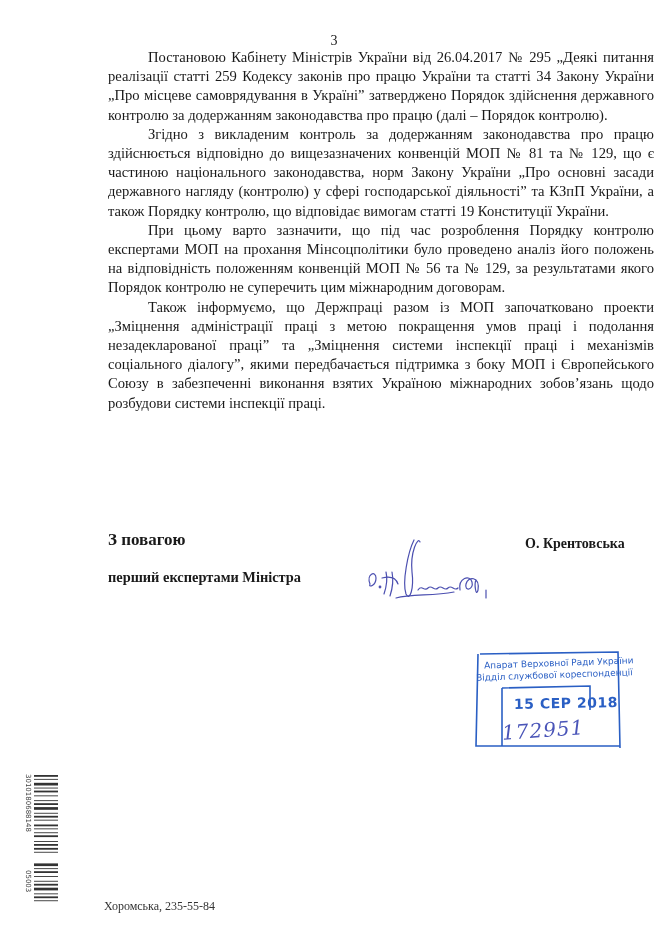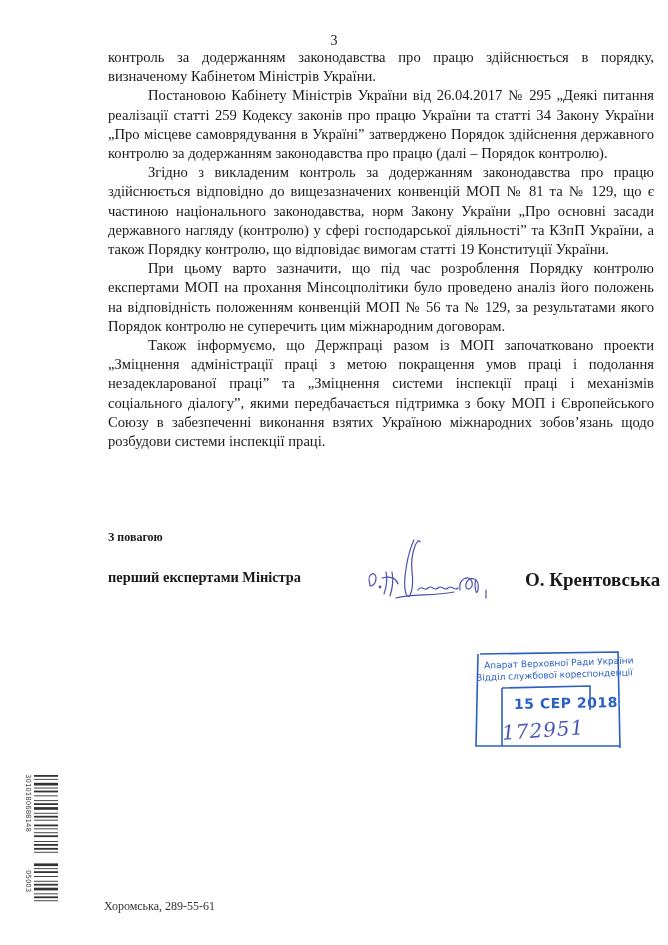--- a/index.html
+++ b/index.html
@@ -1,42 +1,41 @@
 <!DOCTYPE html>
 <html><head>
   <meta charset="utf-8">
   <style>
     html, body { margin: 0; padding: 0; background: #ffffff; }
     body { width: 668px; height: 945px; position: relative; overflow: hidden; font-family: "Liberation Serif", serif; color: #1a1a1a; }
     .page-number { position: absolute; top: 33px; left: 0; width: 668px; text-align: center; font-size: 14px; }
     .body-text { position: absolute; left: 108px; top: 48px; width: 546px; font-size: 14.6px; line-height: 19.2px; text-align: justify; }
     .body-text p { margin: 0; text-indent: 40px; }
     .body-text p.first { text-indent: 0; }
-    .regards { position: absolute; left: 108px; top: 530px; font-size: 12px; font-weight: bold; }
+    .regards { position: absolute; left: 108px; top: 530px; font-size: 17px; font-weight: bold; }
     .position { position: absolute; left: 108px; top: 569px; font-size: 14.4px; font-weight: bold; }
-    .signer { position: absolute; left: 525px; top: 569px; font-size: 19px; font-weight: bold; }
+    .signer { position: absolute; left: 525px; top: 536px; font-size: 14px; font-weight: bold; }
     .signature { position: absolute; left: 362px; top: 532px; width: 150px; height: 75px; }
     .stamp { position: absolute; left: 472px; top: 650px; width: 150px; height: 98px; }
     .stamp-line1, .stamp-line2 { position: absolute; font-family: "DejaVu Sans", sans-serif; font-size: 9px; color: #2a5fc4; white-space: nowrap; }
     .stamp-line1 { left: 12px; top: 8px; transform: rotate(-2deg); }
     .stamp-line2 { left: 4px; top: 20px; transform: rotate(-2deg); }
     .stamp-date { position: absolute; left: 42px; top: 45px; font-family: "DejaVu Sans", sans-serif; font-size: 14px; font-weight: bold; color: #2a5fc4; letter-spacing: 0.5px; transform: rotate(-1deg); }
     .stamp-number { position: absolute; left: 30px; top: 68px; font-family: "DejaVu Serif", serif; font-style: italic; font-size: 20px; color: #4a55b8; letter-spacing: 1px; transform: rotate(-4deg); }
     .barcode { position: absolute; left: 32px; top: 775px; width: 30px; height: 130px; }
     .barcode-digits { position: absolute; left: 22px; top: 774px; width: 10px; font-family: "DejaVu Sans", sans-serif; font-size: 7px; color: #444; writing-mode: vertical-rl; }
     .barcode-digits2 { position: absolute; left: 22px; top: 870px; width: 10px; font-family: "DejaVu Sans", sans-serif; font-size: 7px; color: #444; writing-mode: vertical-rl; }
     .footer { position: absolute; left: 104px; top: 899px; font-size: 12px; color: #333; }
   </style>
 </head>
 <body>
 
 <div class="page-number">3</div>
 
 <div class="body-text">
-  <p class="first">контроль за додержанням законодавства про працю здійснюється в порядку, визначеному Кабінетом Міністрів України.</p>
   <p>Постановою Кабінету Міністрів України від 26.04.2017 № 295 „Деякі питання реалізації статті 259 Кодексу законів про працю України та статті 34 Закону України „Про місцеве самоврядування в Україні” затверджено Порядок здійснення державного контролю за додержанням законодавства про працю (далі – Порядок контролю).</p>
   <p>Згідно з викладеним контроль за додержанням законодавства про працю здійснюється відповідно до вищезазначених конвенцій МОП № 81 та № 129, що є частиною національного законодавства, норм Закону України „Про основні засади державного нагляду (контролю) у сфері господарської діяльності” та КЗпП України, а також Порядку контролю, що відповідає вимогам статті 19 Конституції України.</p>
   <p>При цьому варто зазначити, що під час розроблення Порядку контролю експертами МОП на прохання Мінсоцполітики було проведено аналіз його положень на відповідність положенням конвенцій МОП № 56 та № 129, за результатами якого Порядок контролю не суперечить цим міжнародним договорам.</p>
   <p>Також інформуємо, що Держпраці разом із МОП започатковано проекти „Зміцнення адміністрації праці з метою покращення умов праці і подолання незадекларованої праці” та „Зміцнення системи інспекції праці і механізмів соціального діалогу”, якими передбачається підтримка з боку МОП і Європейського Союзу в забезпеченні виконання взятих Україною міжнародних зобов’язань щодо розбудови системи інспекції праці.</p>
 </div>
 
 <div class="regards">З повагою</div>
 <div class="position">перший експертами Міністра</div>
 
 <svg class="signature" viewBox="0 0 150 75">
@@ -101,13 +100,13 @@
       <rect x="2" y="101.00000000000001" width="24" height="0.9"></rect>
       <rect x="2" y="105.80000000000001" width="24" height="0.9"></rect>
       <rect x="2" y="108.80000000000001" width="24" height="1.8"></rect>
       <rect x="2" y="112.70000000000002" width="24" height="2.7"></rect>
       <rect x="2" y="118.40000000000002" width="24" height="0.9"></rect>
       <rect x="2" y="121.40000000000002" width="24" height="1.8"></rect>
       <rect x="2" y="125.30000000000003" width="24" height="0.9"></rect>
     </g>
 </svg>
 
-<div class="footer">Хоромська, 289-55-61</div>
+<div class="footer">Хоромська, 235-55-84</div>
 
 </body></html>

